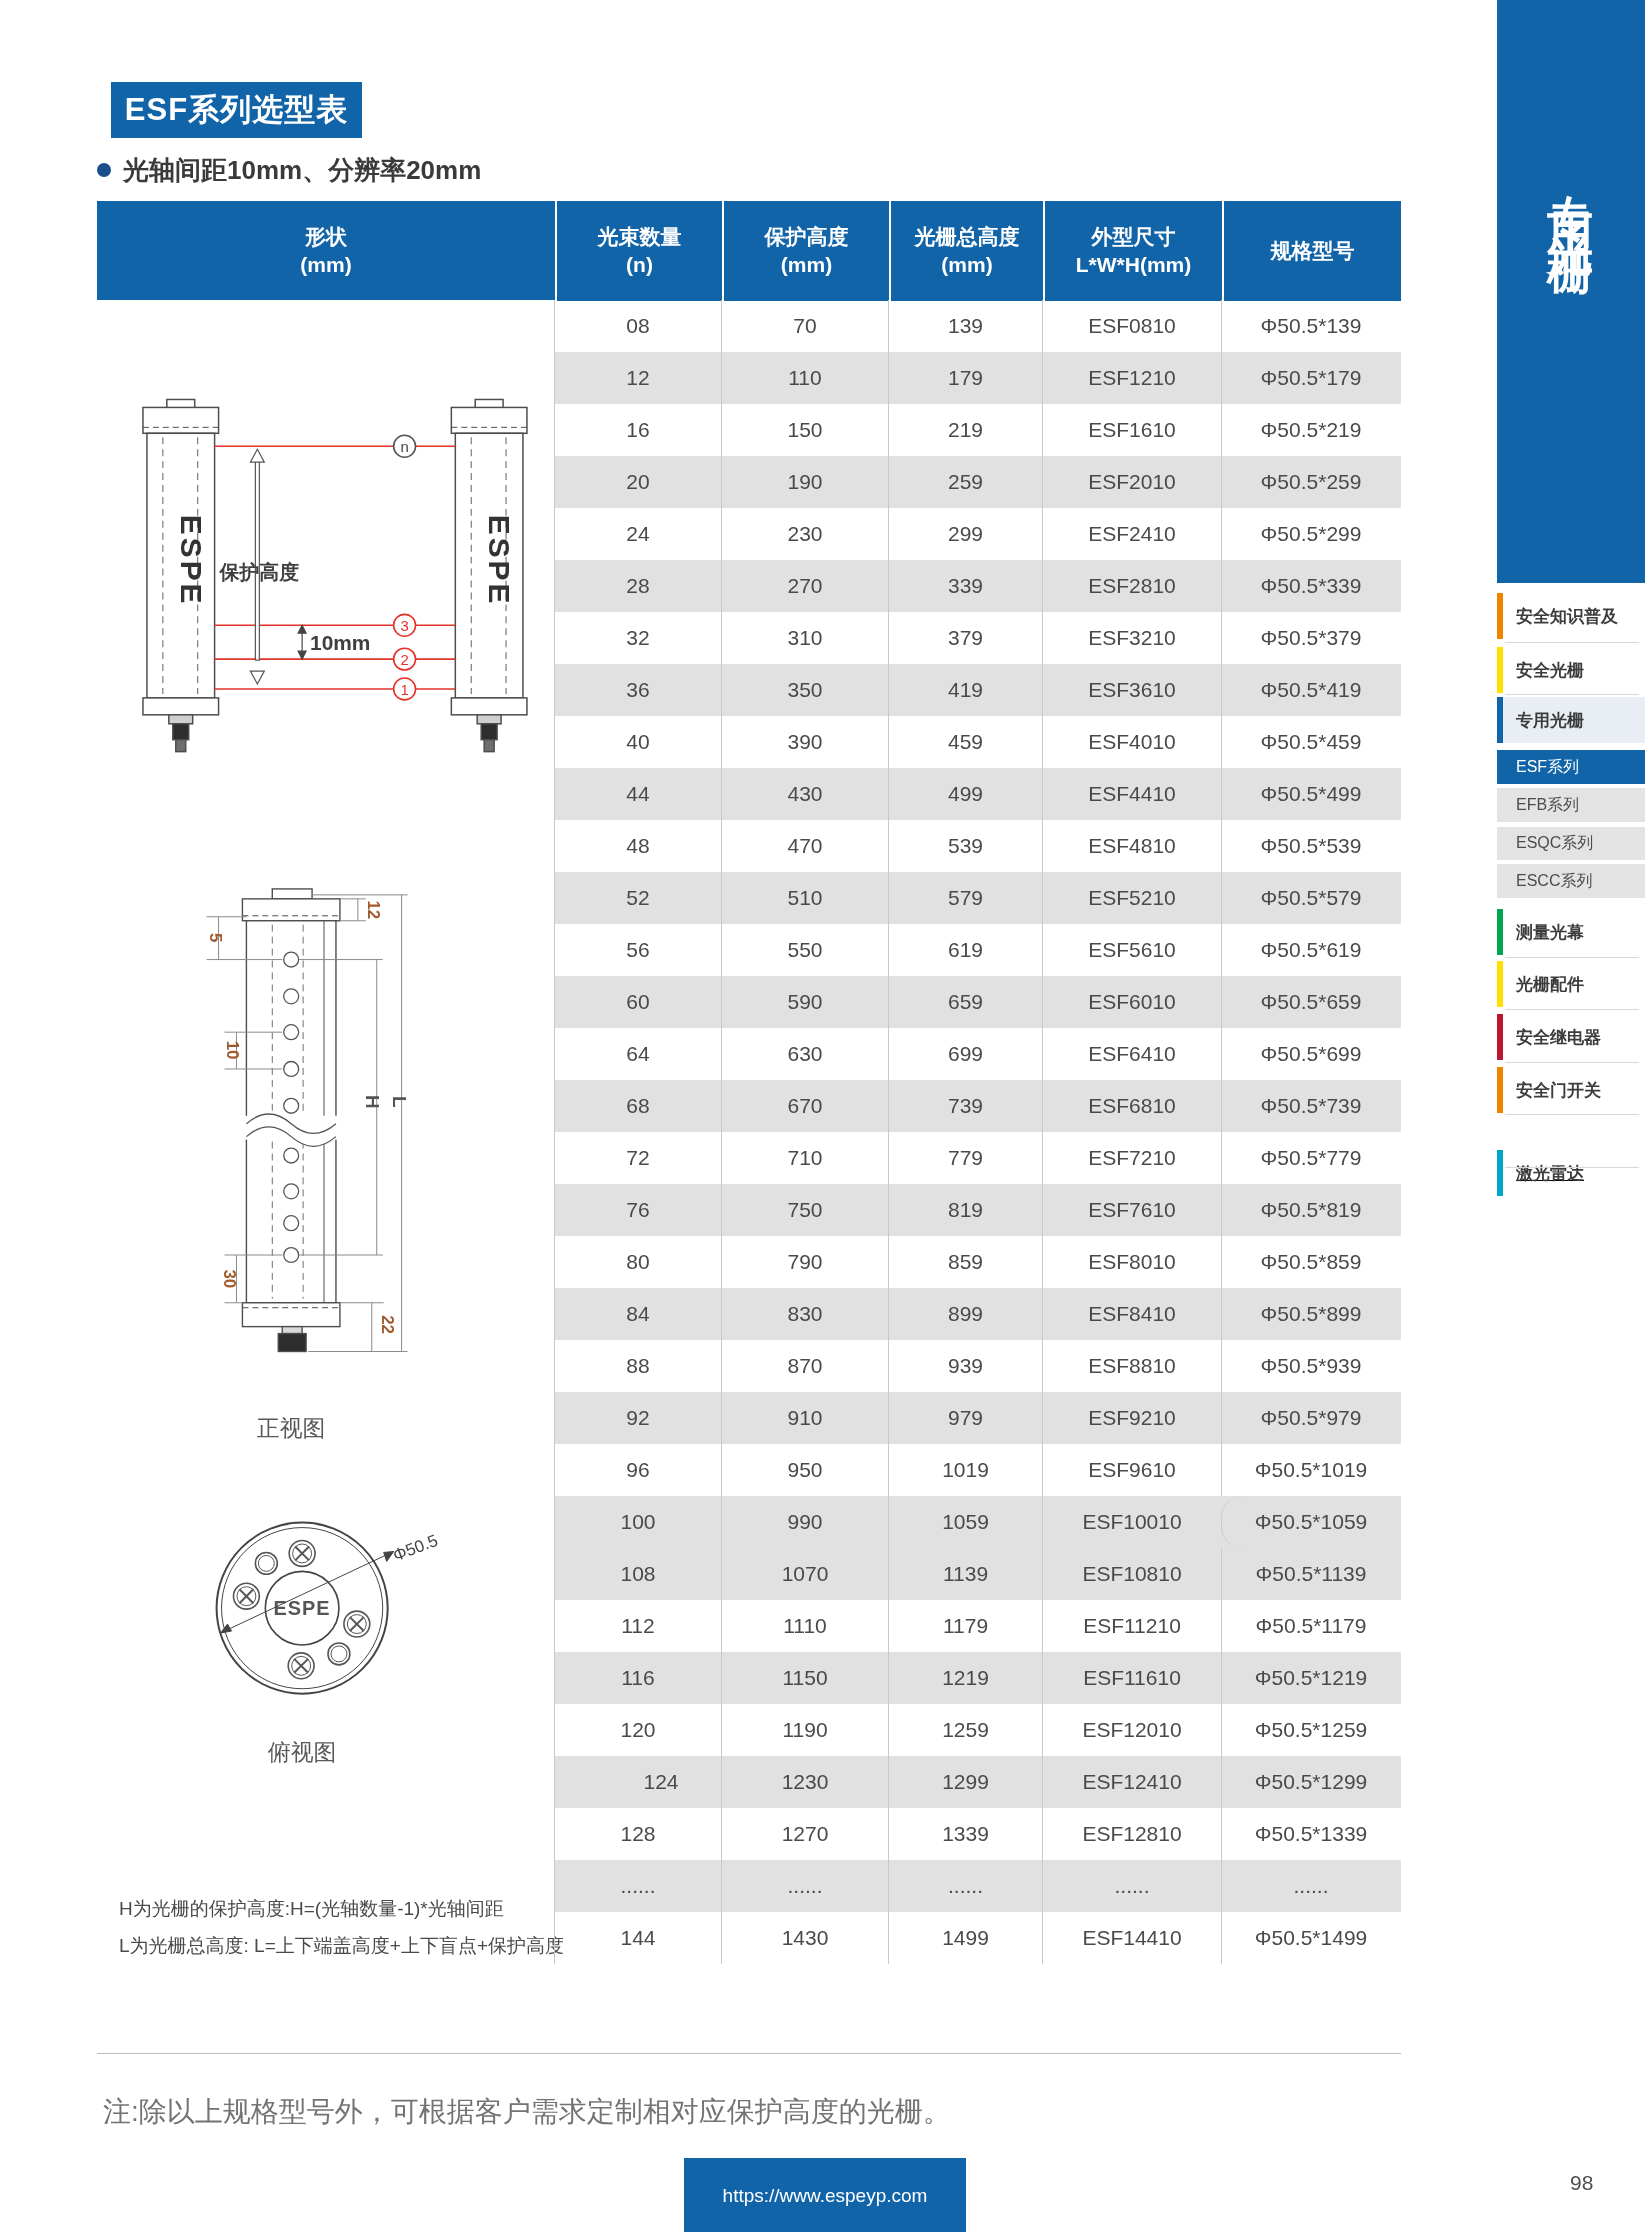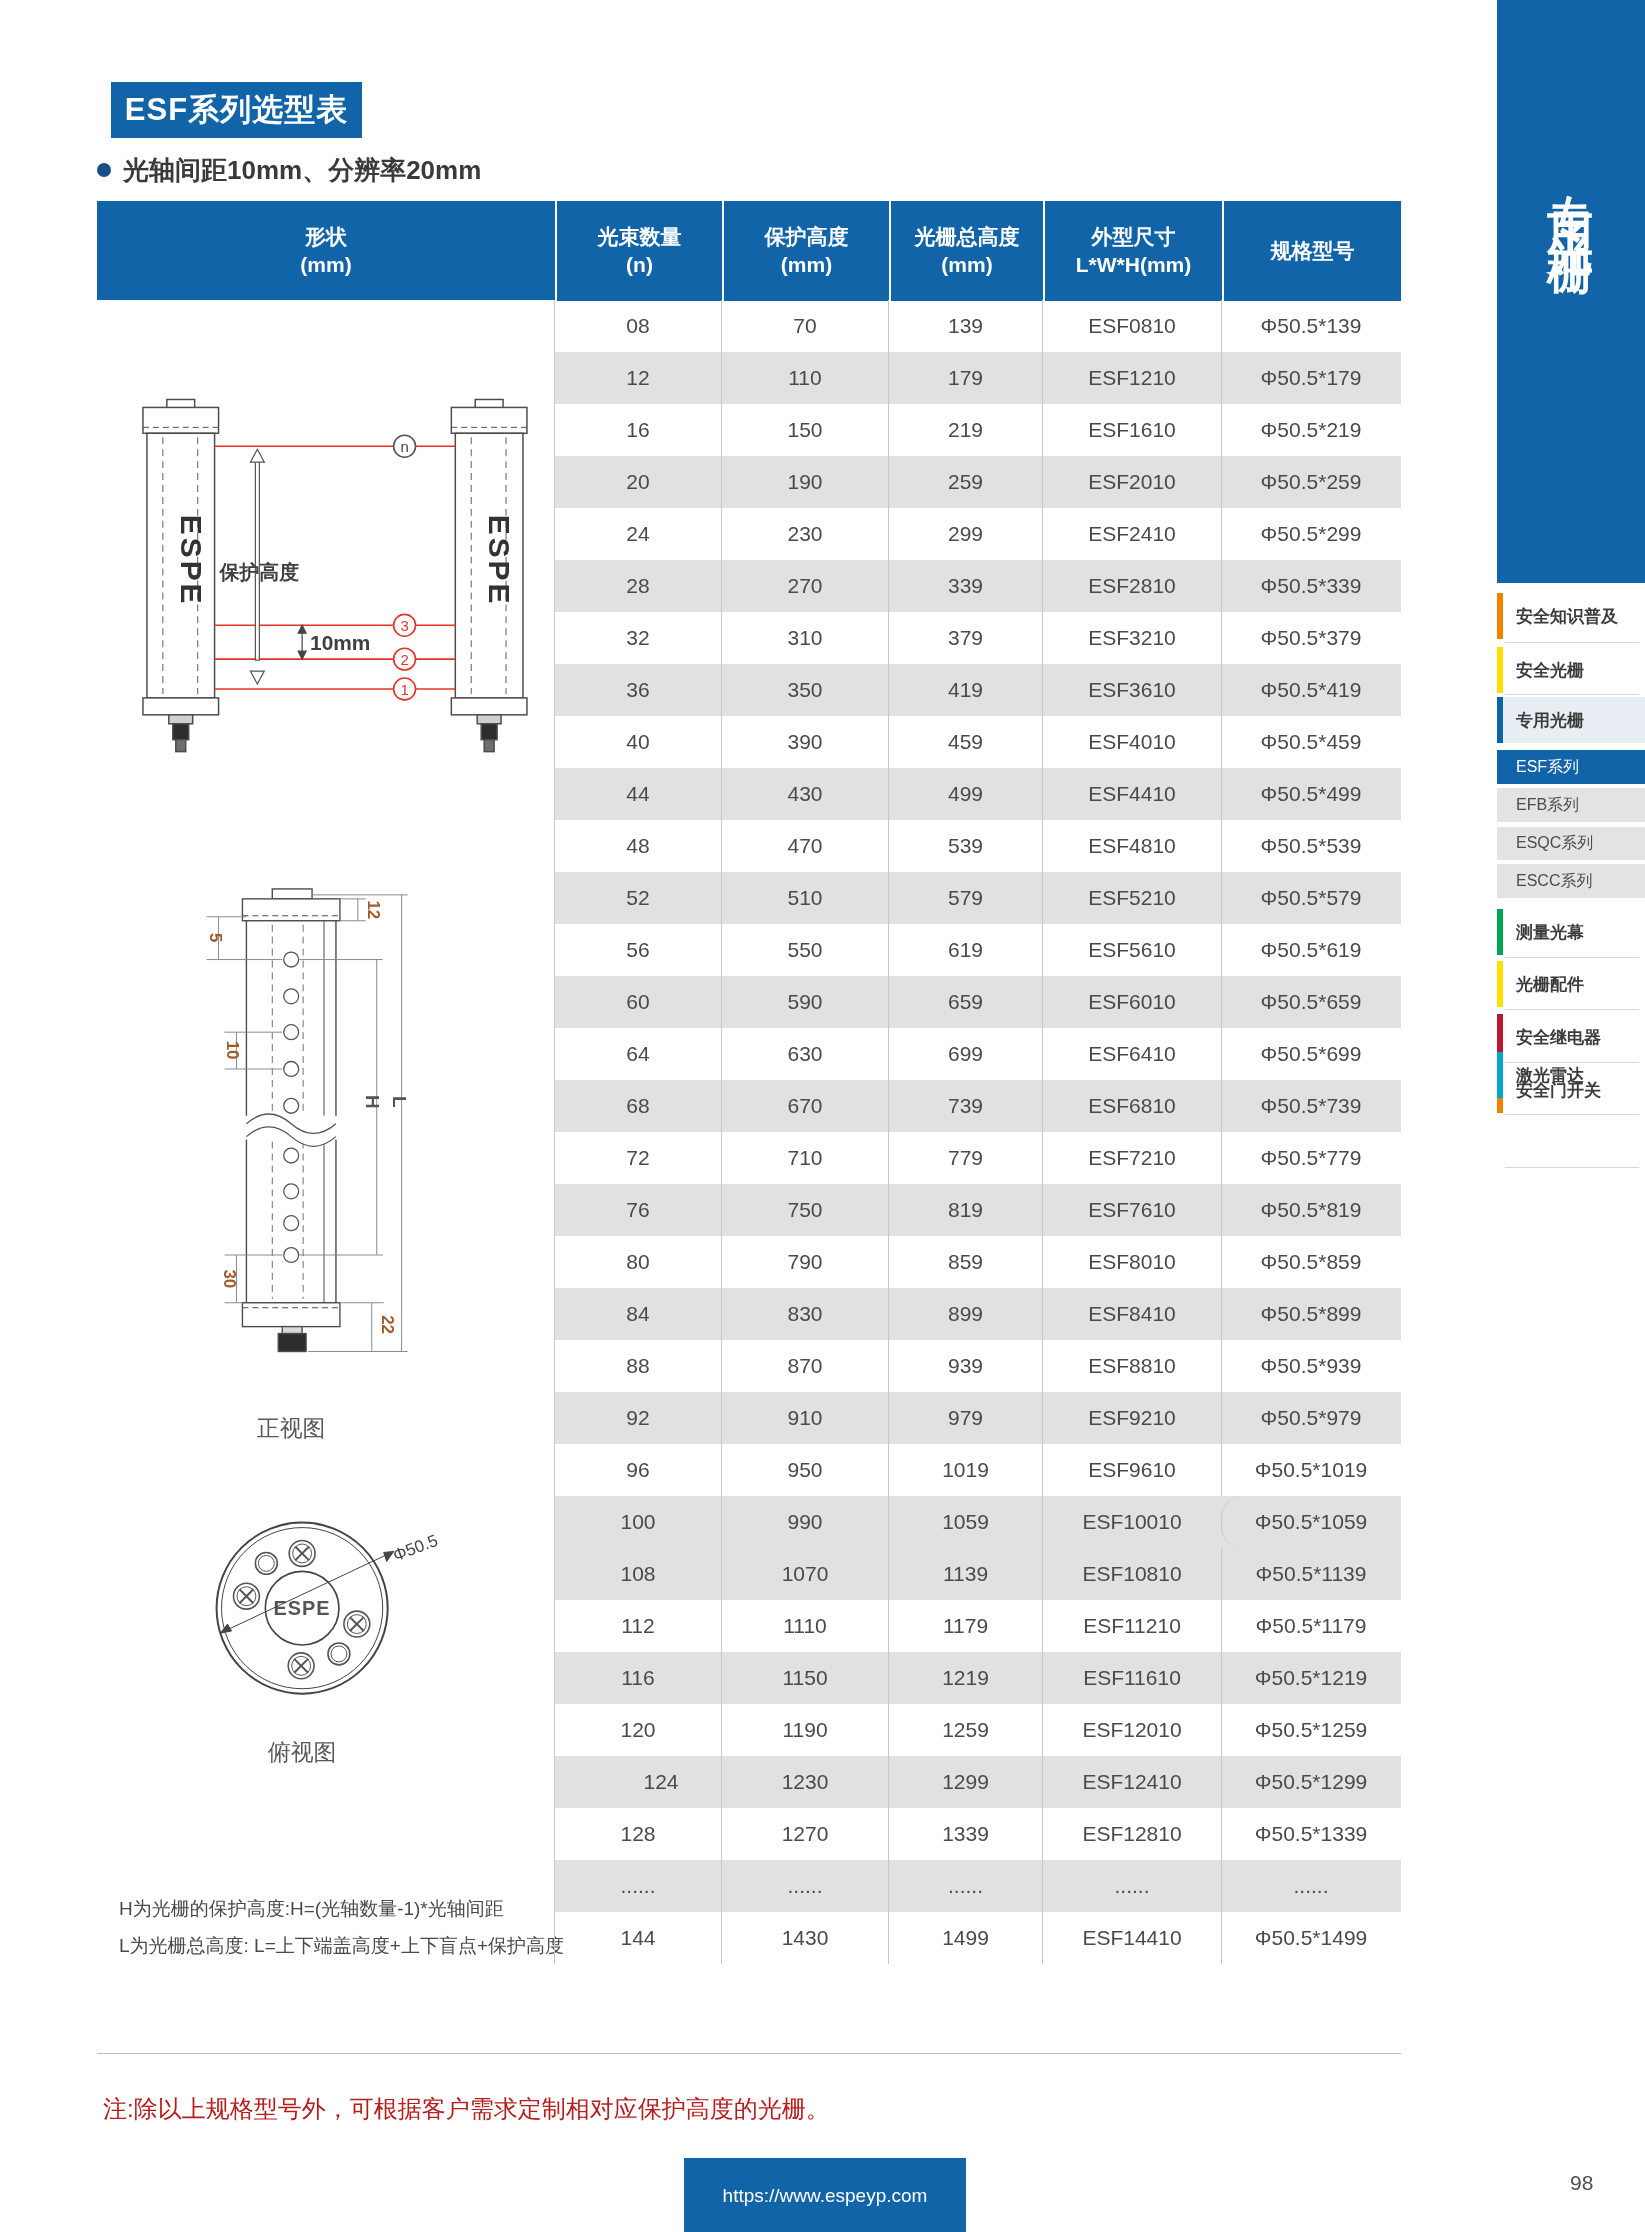--- a/index.html
+++ b/index.html
@@ -22,21 +22,21 @@
   .tbody{left:554px;top:300px;width:847px;height:1719px;display:flex;flex-direction:column;}
   .tr{display:flex;height:52px;flex:none;}
   .tr.alt{background:#e1e1e1;}
   .td{font-size:21px;color:#4a4a4a;display:flex;align-items:center;justify-content:center;
       border-left:1px solid #c9c9c9;box-sizing:border-box;}
   .shape-cell{left:97px;top:300px;width:458px;height:1719px;background:#fff;}
 
   .formula{left:119px;width:537px;height:26px;font-size:19px;color:#4a4a4a;white-space:nowrap;}
 
   .bottom-rule{left:97px;top:2053px;width:1304px;height:1px;background:#bdbdbd;}
-  .note{left:103px;top:2093px;font-size:24px;color:#b91c1c;}
+  .note{left:103px;top:2093px;font-size:28px;color:#737373;}
 
   
   .side-banner{left:1497px;top:0;width:148px;height:583px;background:#1264a9;}
   .side-banner-text{left:1497px;top:157px;width:148px;height:299px;display:flex;justify-content:center;}
   .side-banner-text span{writing-mode:vertical-rl;text-orientation:upright;color:#fff;
         font-size:46px;font-weight:bold;letter-spacing:18px;}
   .side-item{left:1497px;width:148px;display:flex;align-items:center;cursor:pointer;box-sizing:border-box;}
   .side-item .bar{width:6px;height:100%;flex:none;}
   .side-item .lbl{font-size:17px;font-weight:bold;color:#3c3c3c;padding-left:13px;}
   .side-item.active-cat{background:#e9eef5;}
@@ -540,21 +540,21 @@
       <span class="lbl">光栅配件</span>
     </div>
     <div class="abs side-item" style="top: 1014px; height: 46px;">
       <span class="bar" style="background: rgb(187, 23, 51);"></span>
       <span class="lbl">安全继电器</span>
     </div>
     <div class="abs side-item" style="top: 1067px; height: 46px;">
       <span class="bar" style="background: rgb(240, 131, 0);"></span>
       <span class="lbl">安全门开关</span>
     </div>
-    <div class="abs side-item" style="top: 1052px; height: 46px;">
+    <div class="abs side-item" style="top: 1150px; height: 46px; text-decoration: underline;">
       <span class="bar" style="background: rgb(0, 166, 200);"></span>
       <span class="lbl">激光雷达</span>
     </div>
     <div class="abs side-sep" style="top: 642px;"></div>
     <div class="abs side-sep" style="top: 694px;"></div>
     <div class="abs side-sep" style="top: 957px;"></div>
     <div class="abs side-sep" style="top: 1009px;"></div>
     <div class="abs side-sep" style="top: 1062px;"></div>
     <div class="abs side-sep" style="top: 1114px;"></div>
     <div class="abs side-sep" style="top: 1167px;"></div>

